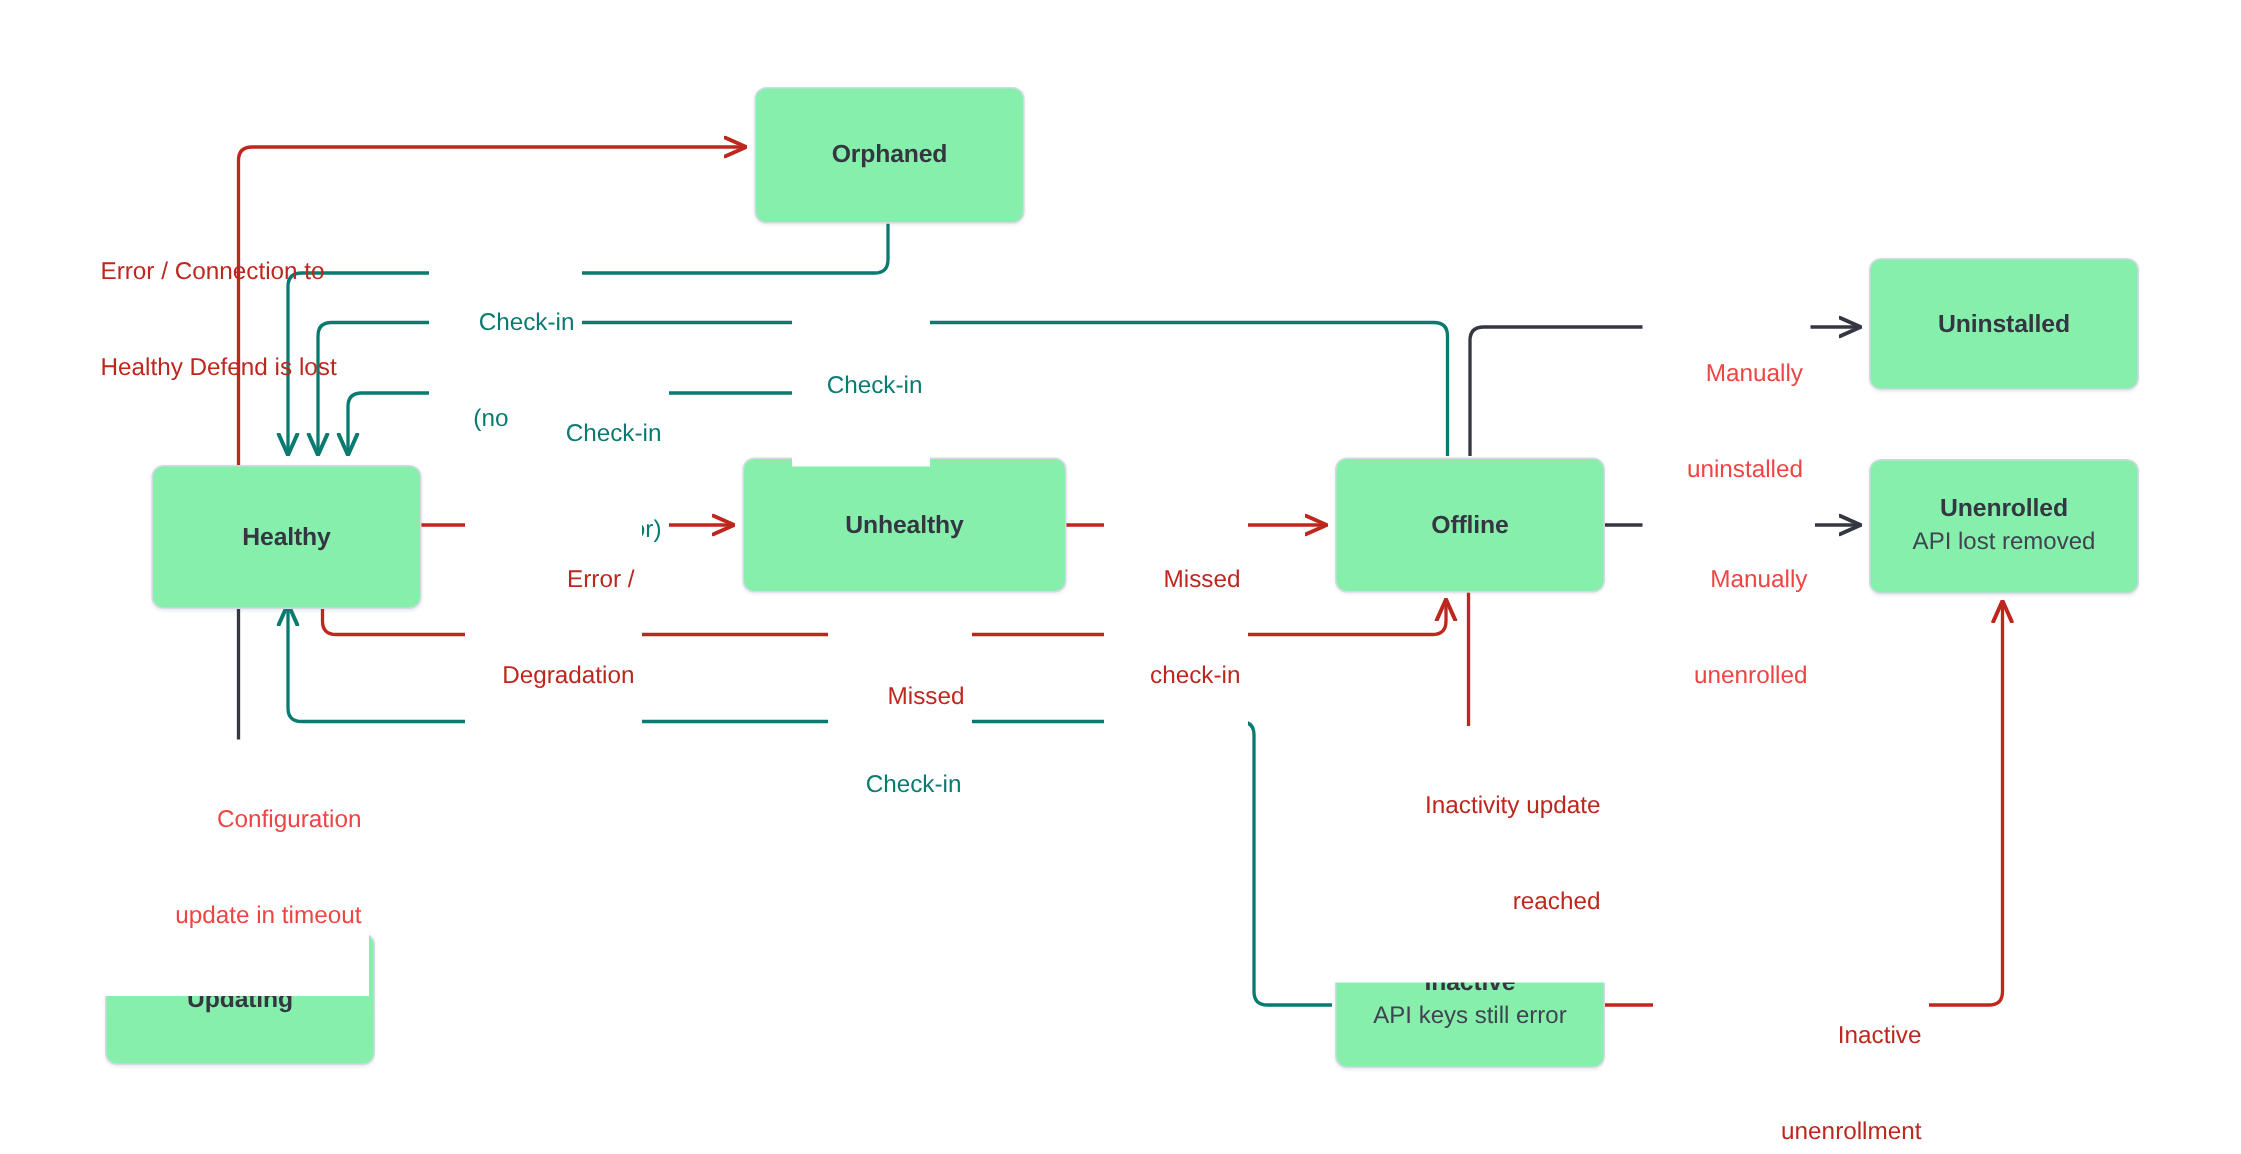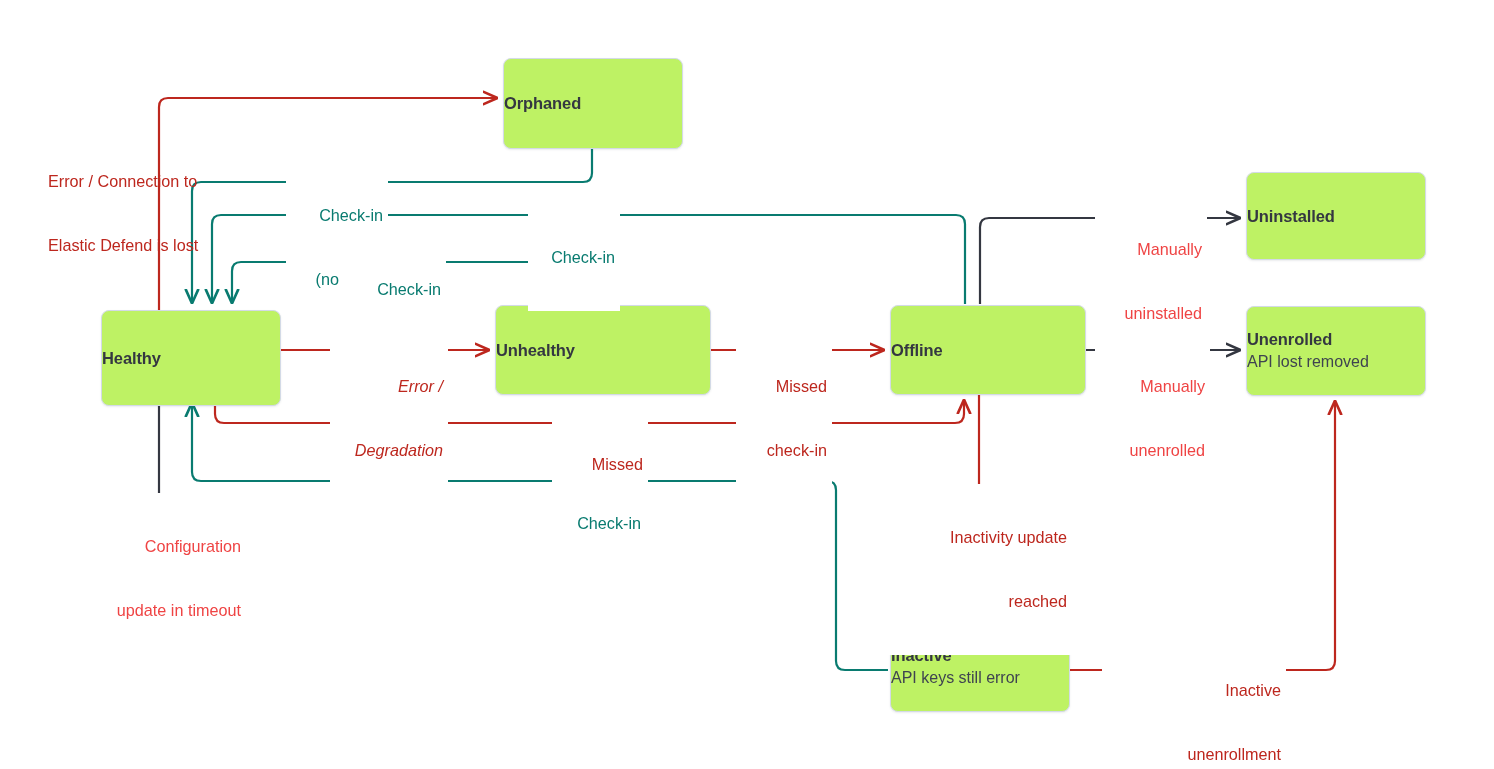--- a/index.html
+++ b/index.html
@@ -28,25 +28,26 @@
   }
   .edge-path {
     fill: none;
     stroke-width: 2.2;
     stroke-linecap: butt;
     stroke-linejoin: round;
   }
   .node {
     position: absolute;
     box-sizing: border-box;
-    background: #bef264;
+    background: #86efac;
     border: 1px solid #d3dae6;
     border-radius: 8px;
     display: flex;
     flex-direction: column;
+    align-items: center;
     justify-content: center;
     box-shadow: 0 1px 2px rgba(60,70,90,0.10);
   }
   .node-title {
     font-size: 16.5px;
     font-weight: bold;
     color: #343741;
     letter-spacing: -0.1px;
     line-height: 1.25;
   }
@@ -122,59 +123,62 @@
   </div>
 
   <div class="node" style="left:101px; top:310px; width:180px; height:96px;">
     <div class="node-title">Healthy</div>
   </div>
 
   <div class="node" style="left:495px; top:305px; width:216px; height:90px;">
     <div class="node-title">Unhealthy</div>
   </div>
 
-  <div class="node" style="left:890px; top:305px; width:196px; height:90px;">
+  <div class="node" style="left:890px; top:305px; width:180px; height:90px;">
     <div class="node-title">Offline</div>
   </div>
 
   <div class="node" style="left:1246px; top:172px; width:180px; height:88px;">
     <div class="node-title">Uninstalled</div>
   </div>
 
   <div class="node" style="left:1246px; top:306px; width:180px; height:90px;">
     <div class="node-title">Unenrolled</div>
     <div class="node-sub">API lost removed</div>
   </div>
 
   <div class="node" style="left:890px; top:622px; width:180px; height:90px;">
     <div class="node-title">Inactive</div>
     <div class="node-sub">API keys still error</div>
   </div>
 
-
-  <div class="edge-label lbl-red lbl-left" style="left:48px; top:128px; width:200px; background:transparent; padding:0;">
+  <div class="node" style="left:70px; top:622px; width:180px; height:88px;">
+    <div class="node-title">Updating</div>
+  </div>
+
+  <div class="edge-label lbl-red lbl-left" style="left:67px; top:128px; width:200px; background:transparent; padding:0;">
     <div>Error / Connection to</div>
-    <div>Elastic Defend is lost</div>
+    <div>Healthy Defend is lost</div>
   </div>
 
   <div class="edge-label lbl-teal" style="left:286px; top:162px; width:102px;">
     <div style="background:#ffffff;">Check-in</div>
     <div style="background:#ffffff;">(no error)</div>
   </div>
 
   <div class="edge-label lbl-teal" style="left:528px; top:204px; width:92px;">
     <div>Check-in</div>
   </div>
 
   <div class="edge-label lbl-teal" style="left:344px; top:236px; width:102px;">
     <div style="background:#ffffff;">Check-in</div>
     <div style="background:#ffffff;">(no error)</div>
   </div>
 
-  <div class="edge-label lbl-red" style="left:330px; top:333px; width:118px;font-style:italic;">
+  <div class="edge-label lbl-red" style="left:310px; top:333px; width:118px;">
     <div>Error /</div>
     <div>Degradation</div>
   </div>
 
   <div class="edge-label lbl-red" style="left:736px; top:333px; width:96px;">
     <div>Missed</div>
     <div>check-in</div>
   </div>
 
   <div class="edge-label lbl-red" style="left:552px; top:411px; width:96px;">

